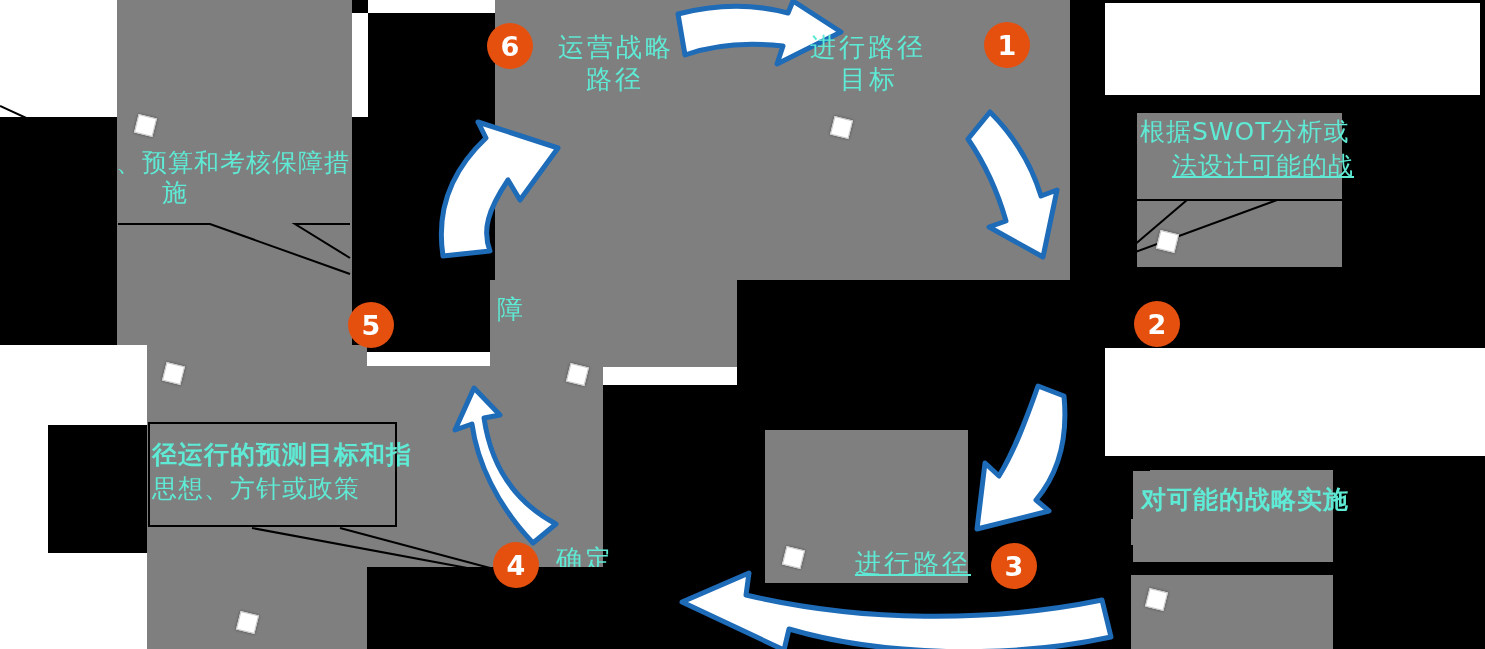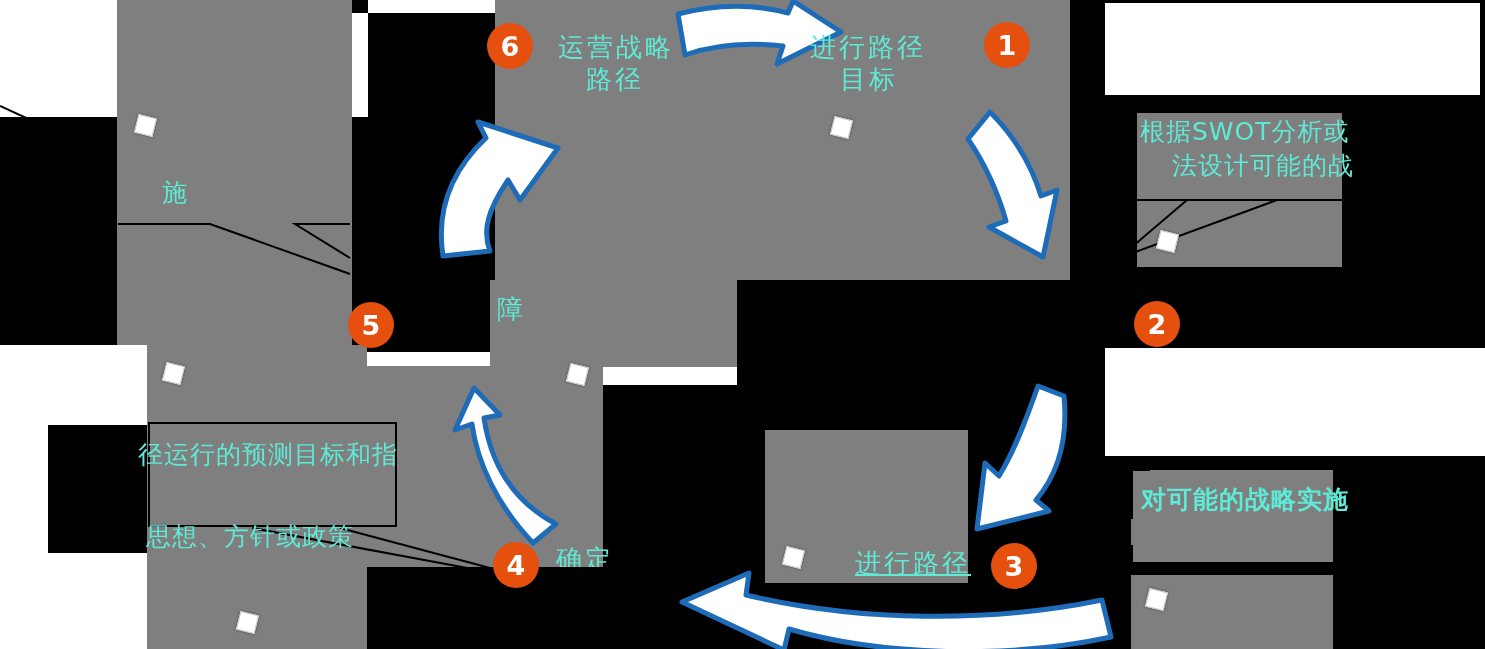--- a/index.html
+++ b/index.html
@@ -75,26 +75,27 @@
   </svg>
 
   <div class="txt" style="left:558px;top:30px;">运营战略</div>
   <div class="txt" style="left:586px;top:62px;">路径</div>
   <div class="txt" style="left:810px;top:30px;">进行路径</div>
   <div class="txt" style="left:840px;top:62px;">目标</div>
   <div class="txt" style="left:855px;top:546px;text-decoration:underline;">进行路径</div>
   <div class="txt" style="left:556px;top:542px;">确定</div>
   <div class="txt" style="left:497px;top:292px;">障</div>
 
+  <div class="txt small" style="left:116px;top:146px;">、预算和考核保障措</div>
   <div class="txt small" style="left:162px;top:176px;">施</div>
   <div class="txt small" style="left:1140px;top:115px;">根据SWOT分析或</div>
-  <div class="txt small" style="left:1172px;top:149px;">法设计可能的战</div>
+  <div class="txt small" style="left:1172px;top:149px;text-decoration:underline;">法设计可能的战</div>
   <div class="txt small" style="left:1141px;top:483px;font-weight:bold;">对可能的战略实施</div>
-  <div class="txt small" style="left:138px;top:438px;z-index:10;">径运行的预测目标和指</div>
-  <div class="txt small" style="left:146px;top:472px;margin-top:48px;">思想、方针或政策</div>
+  <div class="txt small" style="left:152px;top:438px;z-index:10;font-weight:bold;">径运行的预测目标和指</div>
+  <div class="txt small" style="left:152px;top:472px;">思想、方针或政策</div>
 
   <div class="patch" style="left:543px;top:567px;width:115px;height:28px;"></div>
 
   <div class="circle" style="left:984px;top:22px;background:#E6500F;">
       <span>1</span>
     </div>
   <div class="circle" style="left:1134px;top:301px;background:#E6500F;">
       <span>2</span>
     </div>
   <div class="circle" style="left:991px;top:543px;background:#E6500F;">

